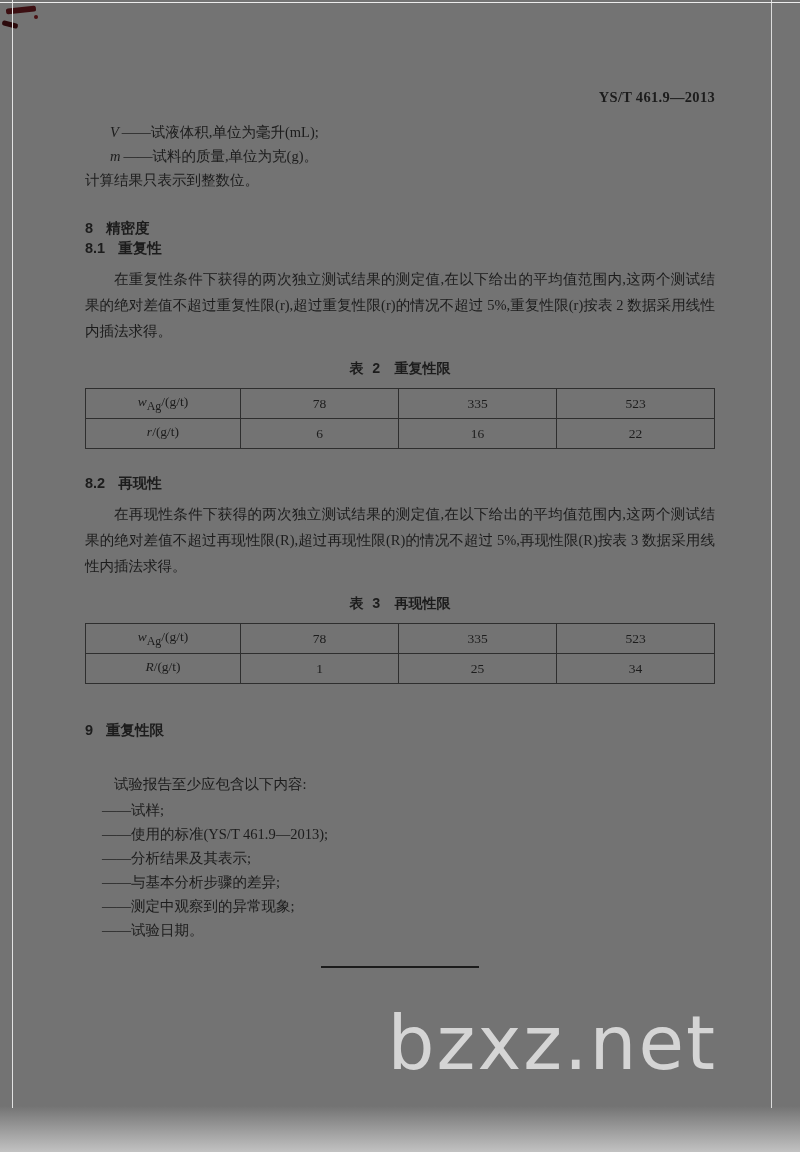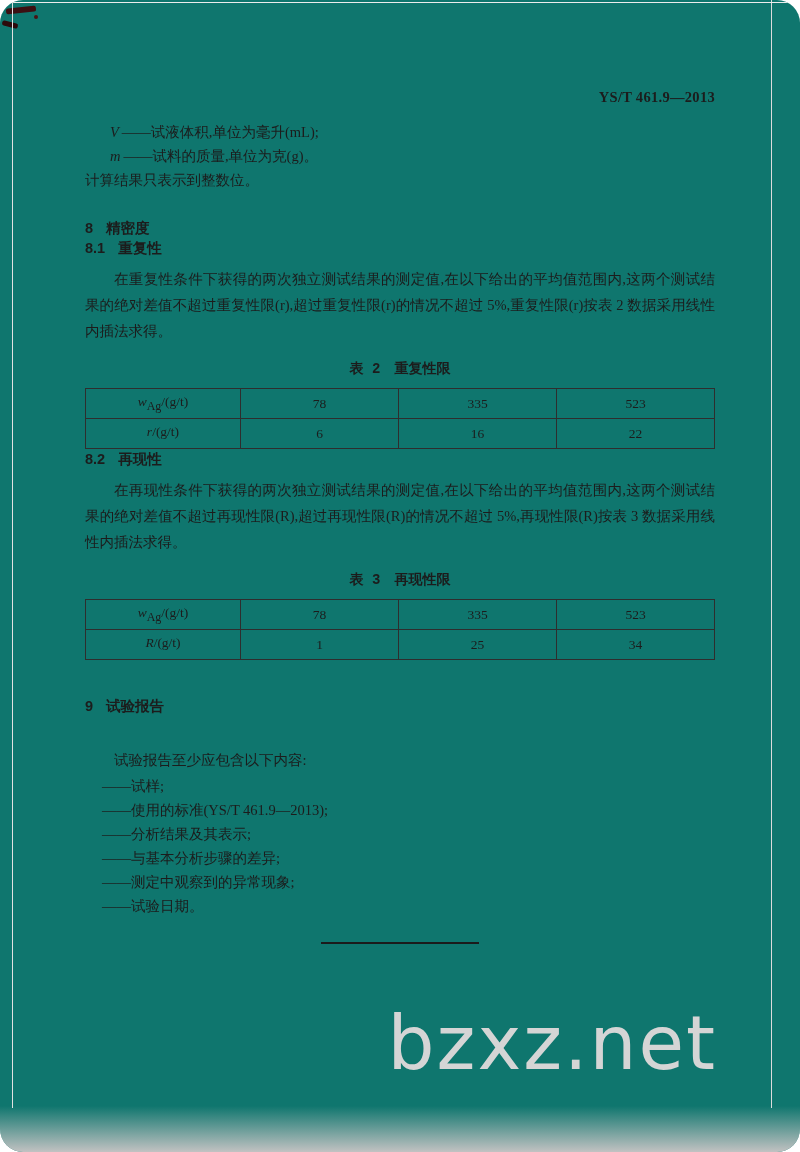--- a/index.html
+++ b/index.html
@@ -1,44 +1,43 @@
 <!DOCTYPE html>
 <html><head>
 <meta charset="utf-8">
 <style>
   html,body { margin:0; padding:0; background:#ffffff; }
   .page {
     position:relative;
     width:800px; height:1152px;
-    background:#0f766e;
+    background:#737373;
     overflow:hidden;
     font-family:"Liberation Serif","DejaVu Serif",serif;
     color:#1c1c1c;
-    border-radius:23px;
   }
   .content { padding:0 85px; font-size:14.5px; }
 
   
   .header-row { padding-top:88px; text-align:right; line-height:18px; }
   .std-code { font-weight:bold; font-size:14.5px; letter-spacing:0.3px; }
 
   
   .defs { margin-top:14px; }
   .def-line { line-height:24px; }
   .indent2 { padding-left:25px; }
   .sym { font-style:italic; margin-right:3px; }
 
   
   .h1, .h2 {
     font-family:"Liberation Sans","DejaVu Sans",sans-serif;
     font-weight:bold; font-size:14.5px; line-height:20px;
   }
   .h1 { margin-top:26px; }
   .h2 { }
-  .h2b { }
+  .h2b { margin-top:24px; }
   .h9 { margin-top:36px; }
   .hnum { margin-right:13px; }
 
   
   .para {
     margin:8px 0 0 0;
     text-indent:2em;
     text-align:justify;
     line-height:26px;
   }
@@ -195,21 +194,21 @@
         <tr>
           <td class="lab"><span class="it">R</span><sub></sub><span>/(g/t)</span></td>
           <td>1</td>
           <td>25</td>
           <td>34</td>
         </tr>
       </tbody>
     </table>
 
     <div class="h1 h9">
-      <span class="hnum">9</span><span>试验报告</span>
+      <span class="hnum">9</span><span>重复性限</span>
     </div>
 
     <div class="intro9">试验报告至少应包含以下内容:</div>
 
     <div class="items">
       <div class="item">——试样;</div>
       <div class="item">——使用的标准(YS/T 461.9—2013);</div>
       <div class="item">——分析结果及其表示;</div>
       <div class="item">——与基本分析步骤的差异;</div>
       <div class="item">——测定中观察到的异常现象;</div>

